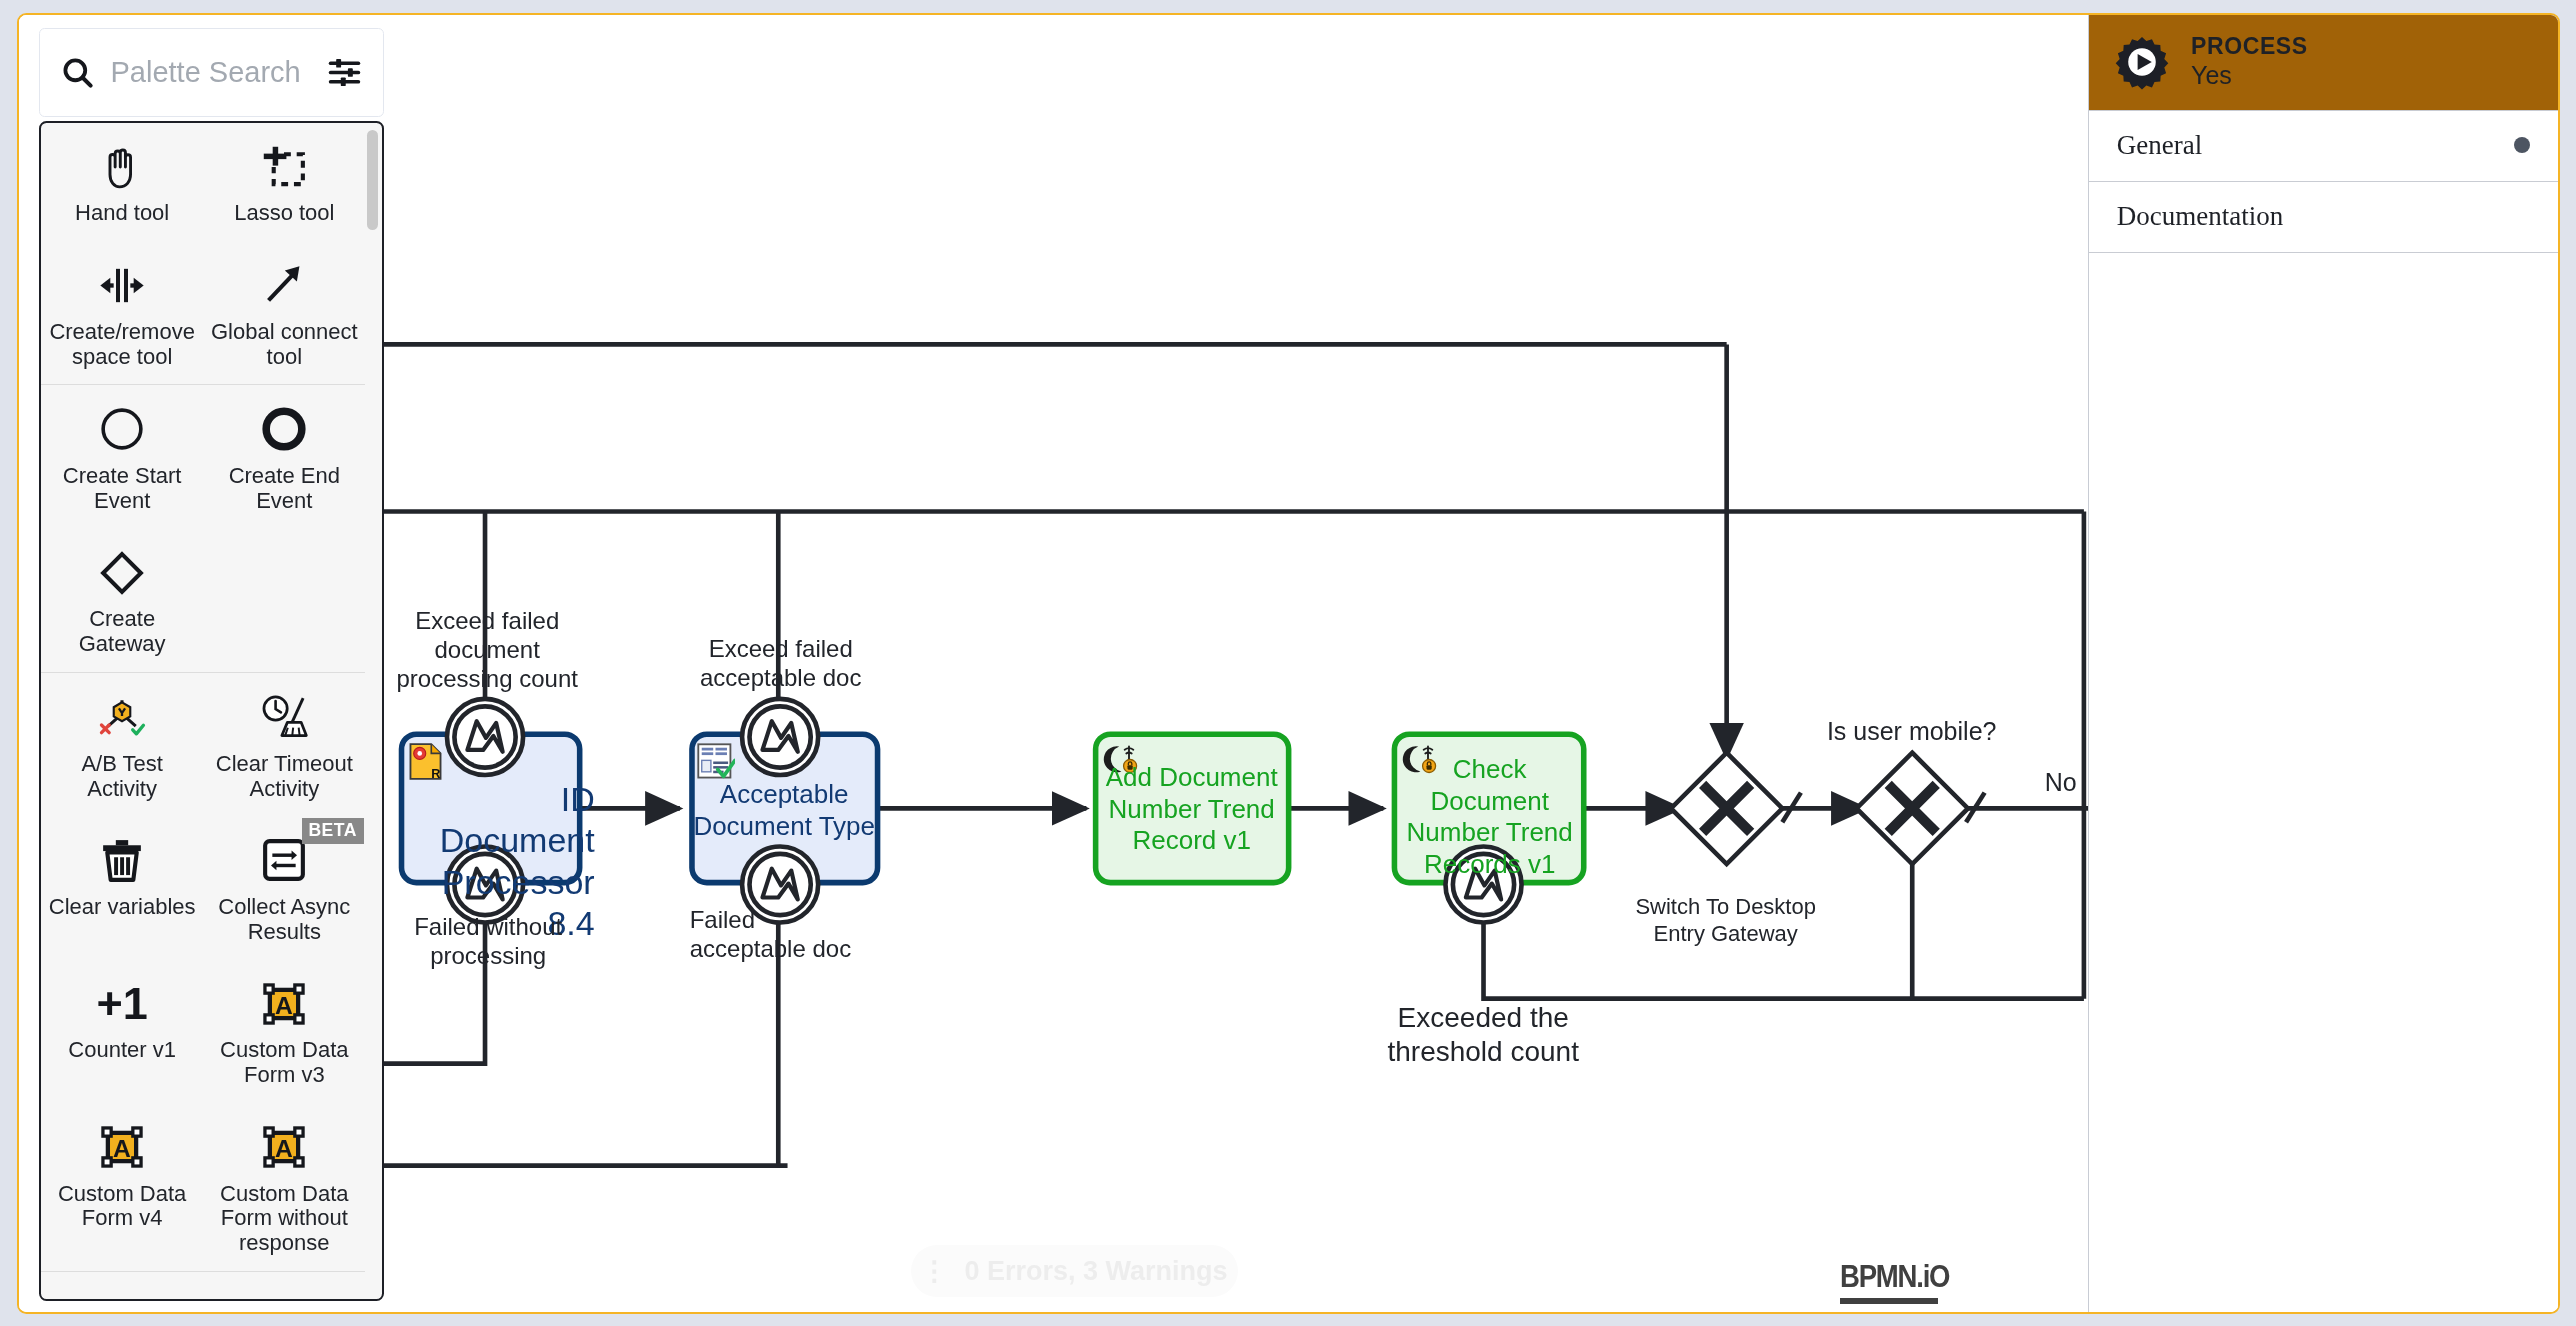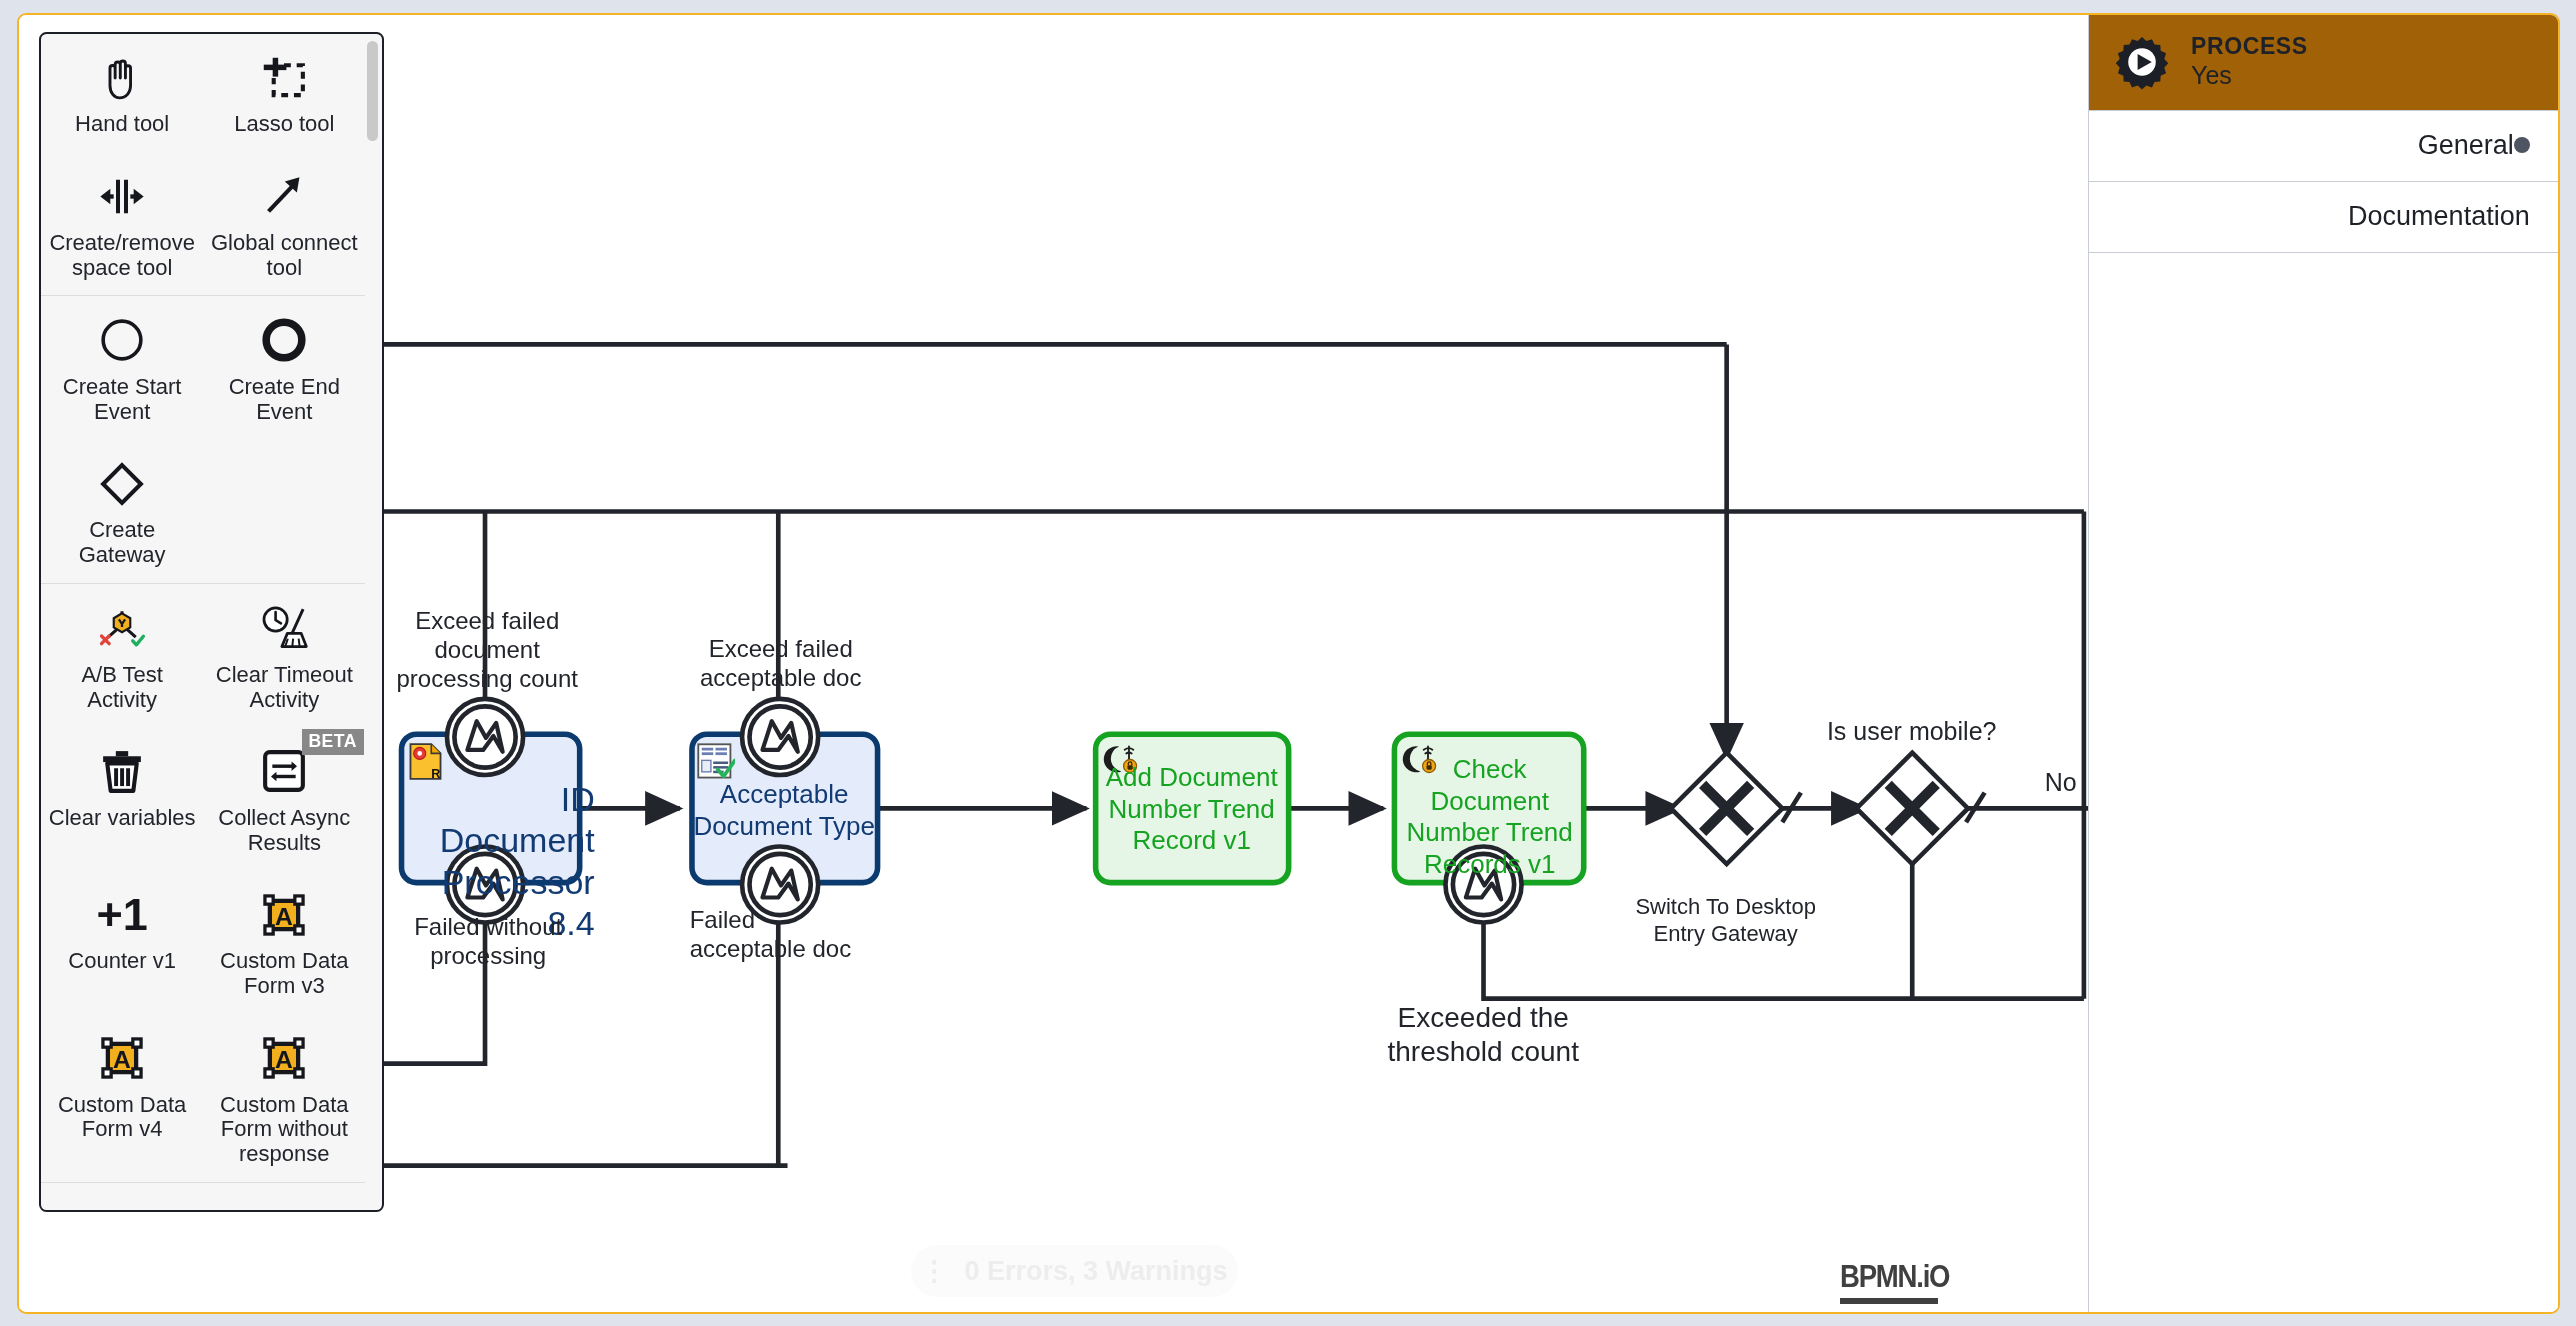--- a/index.html
+++ b/index.html
@@ -196,24 +196,25 @@
   }
   .props-header .gear { width: 58px; height: 58px; flex: none; }
   .props-header .meta .kind {
     font-size: 23px; font-weight: bold; color: #1e2127;
     letter-spacing: 0.6px; line-height: 1.25;
   }
   .props-header .meta .name {
     font-size: 25px; color: #1e2127; line-height: 1.25;
   }
   .props-group {
-    display: flex; align-items: center; justify-content: flex-end;
+    display: flex; align-items: center; justify-content: space-between;
     padding: 18.6px 28px 20.4px;
     border-bottom: 1.9px solid #c9ccd3;
     cursor: pointer;
+    font-family: Liberation Serif, serif;
   }
   .props-group .g-label { font-size: 27px; color: #1e2127; }
   .props-group .g-dot {
     width: 16px; height: 16px; border-radius: 50%;
     background: #4d5562;
   }
 
   
   .noselect { user-select: none; }
 </style>
@@ -406,20 +407,43 @@
                     font-size:24px;line-height:1.2;color:#22252b;">Failed acceptable doc</div>
 
         <div style="position:absolute;left:1366px;top:986px;width:197px;text-align:center;
                     font-size:28px;line-height:1.2;color:#22252b;">Exceeded the threshold count</div>
 
         <div style="position:absolute;left:2014px;top:752px;width:56px;text-align:center;
                     font-size:25px;line-height:1.2;color:#22252b;">No</div>
       </div>
 
       <div class="palette">
+        <div class="palette-search">
+          <span class="search-icon">
+            <svg viewBox="0 0 24 24" width="35" height="35">
+              <circle cx="10.5" cy="10.5" r="6.8" fill="none" stroke="#15171c" stroke-width="2.6"></circle>
+              <line x1="15.4" y1="15.4" x2="21" y2="21" stroke="#15171c" stroke-width="2.8" stroke-linecap="round"></line>
+            </svg>
+          </span>
+          <input class="search-input" type="text" placeholder="Palette Search" style="">
+          <span class="filter-icon">
+            <svg viewBox="0 0 24 24" width="37" height="37">
+              <g stroke="#15171c" stroke-width="2.4" stroke-linecap="round">
+                <line x1="3" y1="6" x2="21" y2="6"></line>
+                <line x1="3" y1="12" x2="21" y2="12"></line>
+                <line x1="3" y1="18" x2="21" y2="18"></line>
+              </g>
+              <g fill="#15171c">
+                <rect x="6.6" y="3.2" width="3.2" height="5.6" rx="0.6"></rect>
+                <rect x="14.2" y="9.2" width="3.2" height="5.6" rx="0.6"></rect>
+                <rect x="9.6" y="15.2" width="3.2" height="5.6" rx="0.6"></rect>
+              </g>
+            </svg>
+          </span>
+        </div>
 
         <div class="palette-entries">
           <div class="palette-scroll">
 
             <div class="pal-group">
               <div class="pal-item">
                 <div class="glyph">
                   <svg viewBox="0 0 28 28" width="48" height="48" fill="none" stroke="#15171c" stroke-width="1.7" stroke-linejoin="round">
                     <path d="M7 16 V8.2 a1.5 1.5 0 0 1 3 0 V14 V6.2 a1.5 1.5 0 0 1 3 0 V14 V5.6 a1.5 1.5 0 0 1 3 0 V14 V8.4 a1.5 1.5 0 0 1 3 0 V18 c0 4.6 -2.6 7.6 -6.4 7.6 C9.4 25.6 7 22.6 7 18.4 z"></path>
                   </svg>

